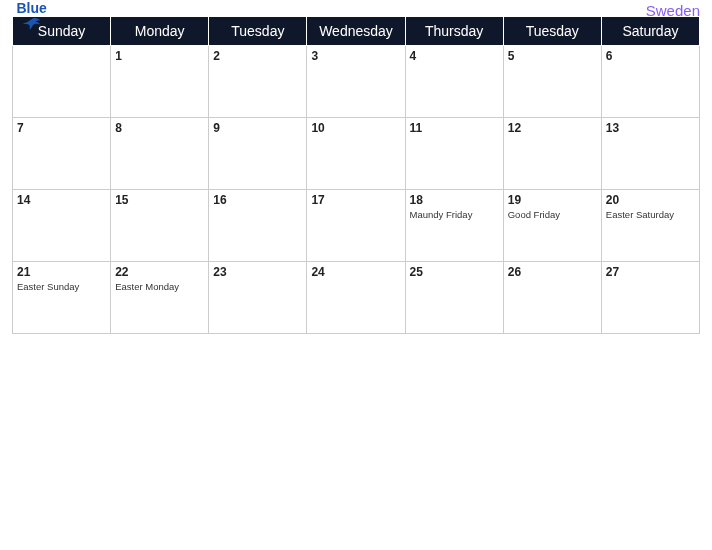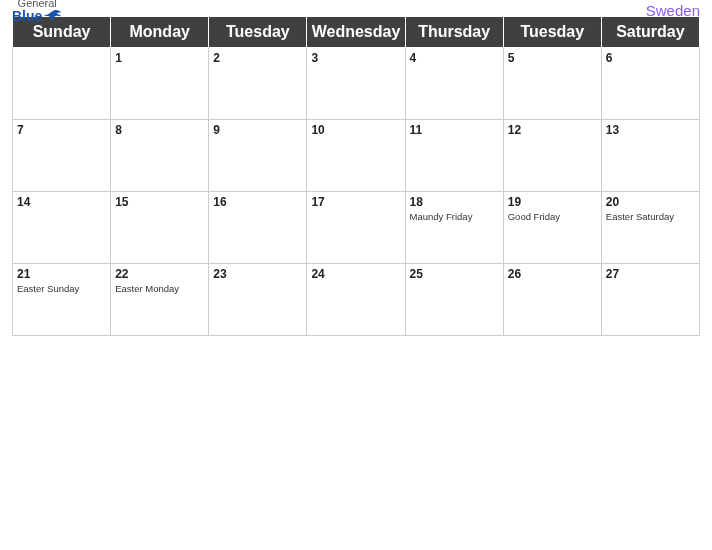--- a/index.html
+++ b/index.html
@@ -43,45 +43,46 @@
       line-height: 1;
     }
     .logo-bird {
       width: 18px;
       height: 14px;
     }
     .logo-row {
       display: flex;
       align-items: center;
       gap: 2px;
+      flex-direction: column;
     }
     .title {
       font-size: 28px;
       font-weight: bold;
       color: #1a56b0;
       text-align: center;
     }
     .country {
       position: absolute;
       right: 0;
       font-size: 15px;
       color: #8b5cf6;
     }
     .calendar-grid {
       width: 100%;
       border-collapse: collapse;
       table-layout: fixed;
     }
     .calendar-grid th {
-      background-color: #404040;
+      background-color: #0f172a;
       color: #fff;
       text-align: center;
       padding: 6px 2px;
-      font-size: 16px;
-      font-weight: bold;
+      font-size: 14px;
+      font-weight: normal;
       border: 1px solid #fff;
     }
     .calendar-grid td {
       border: 1px solid #ccc;
       vertical-align: top;
       height: 72px;
       padding: 3px 4px;
       background: #fff;
     }
     .day-number {

